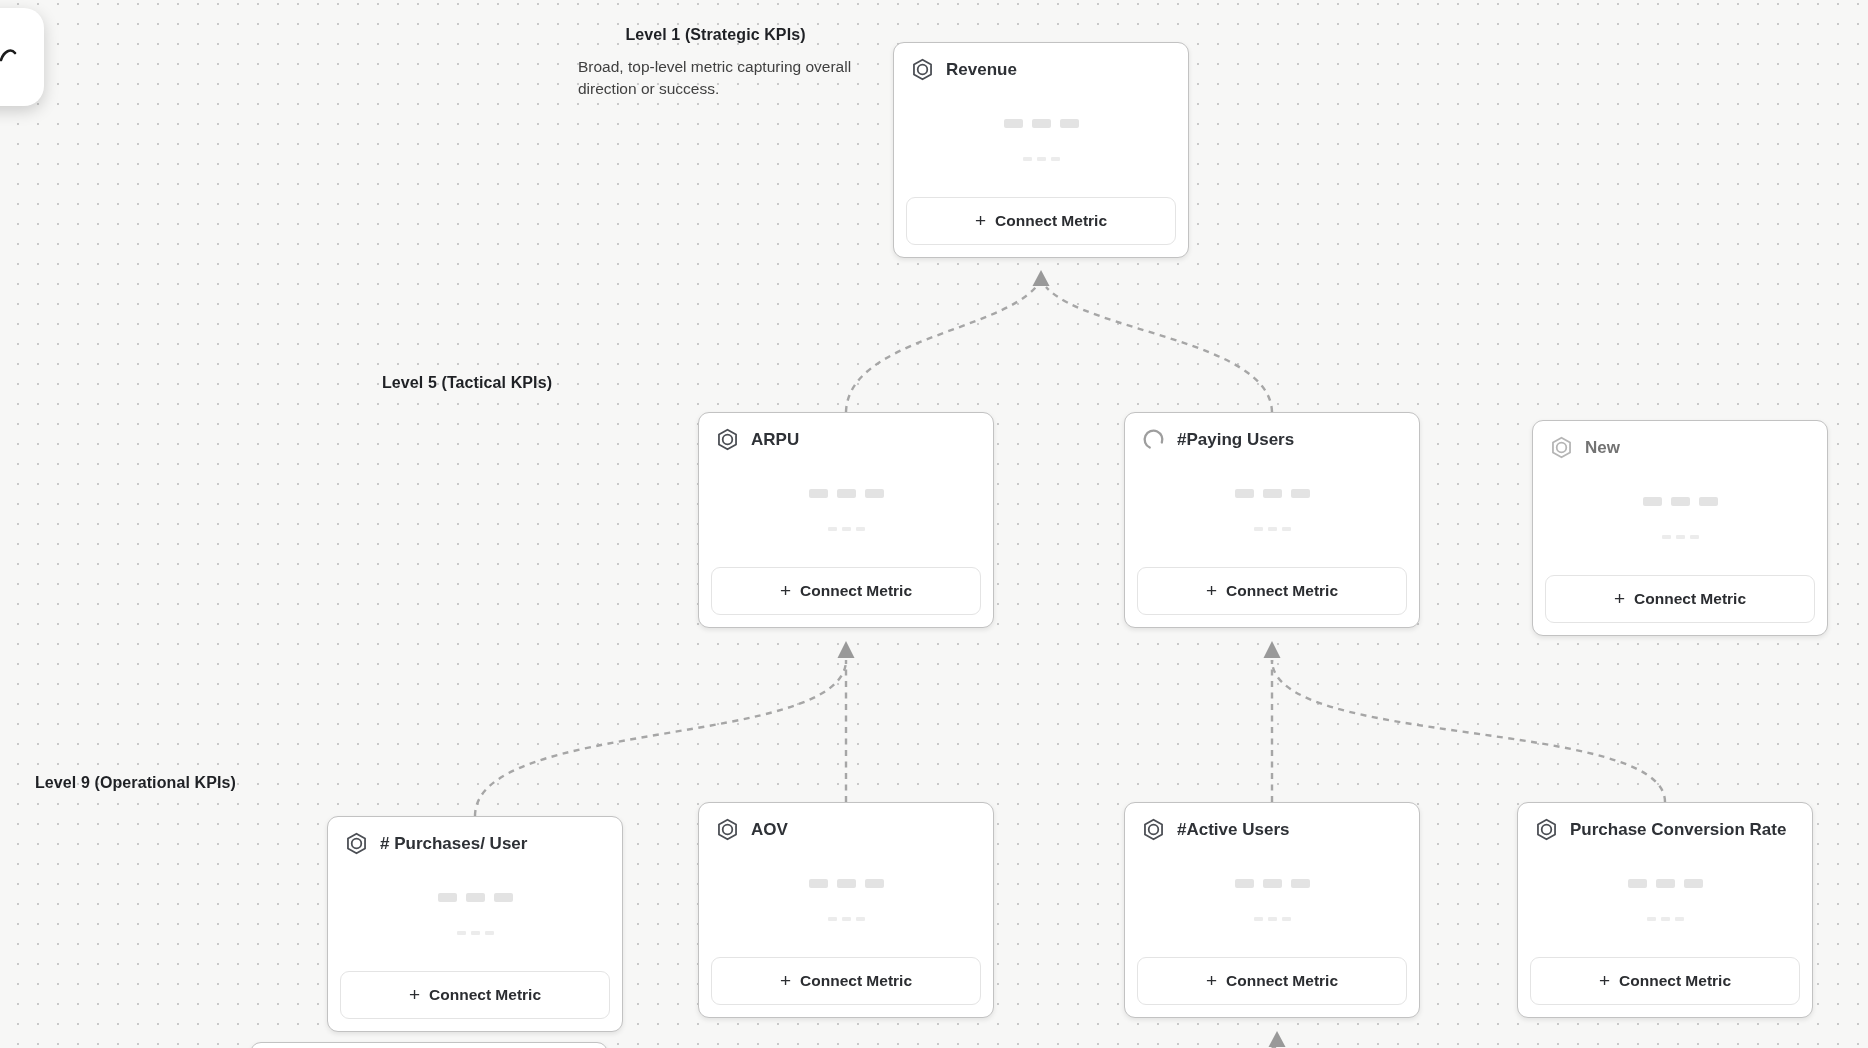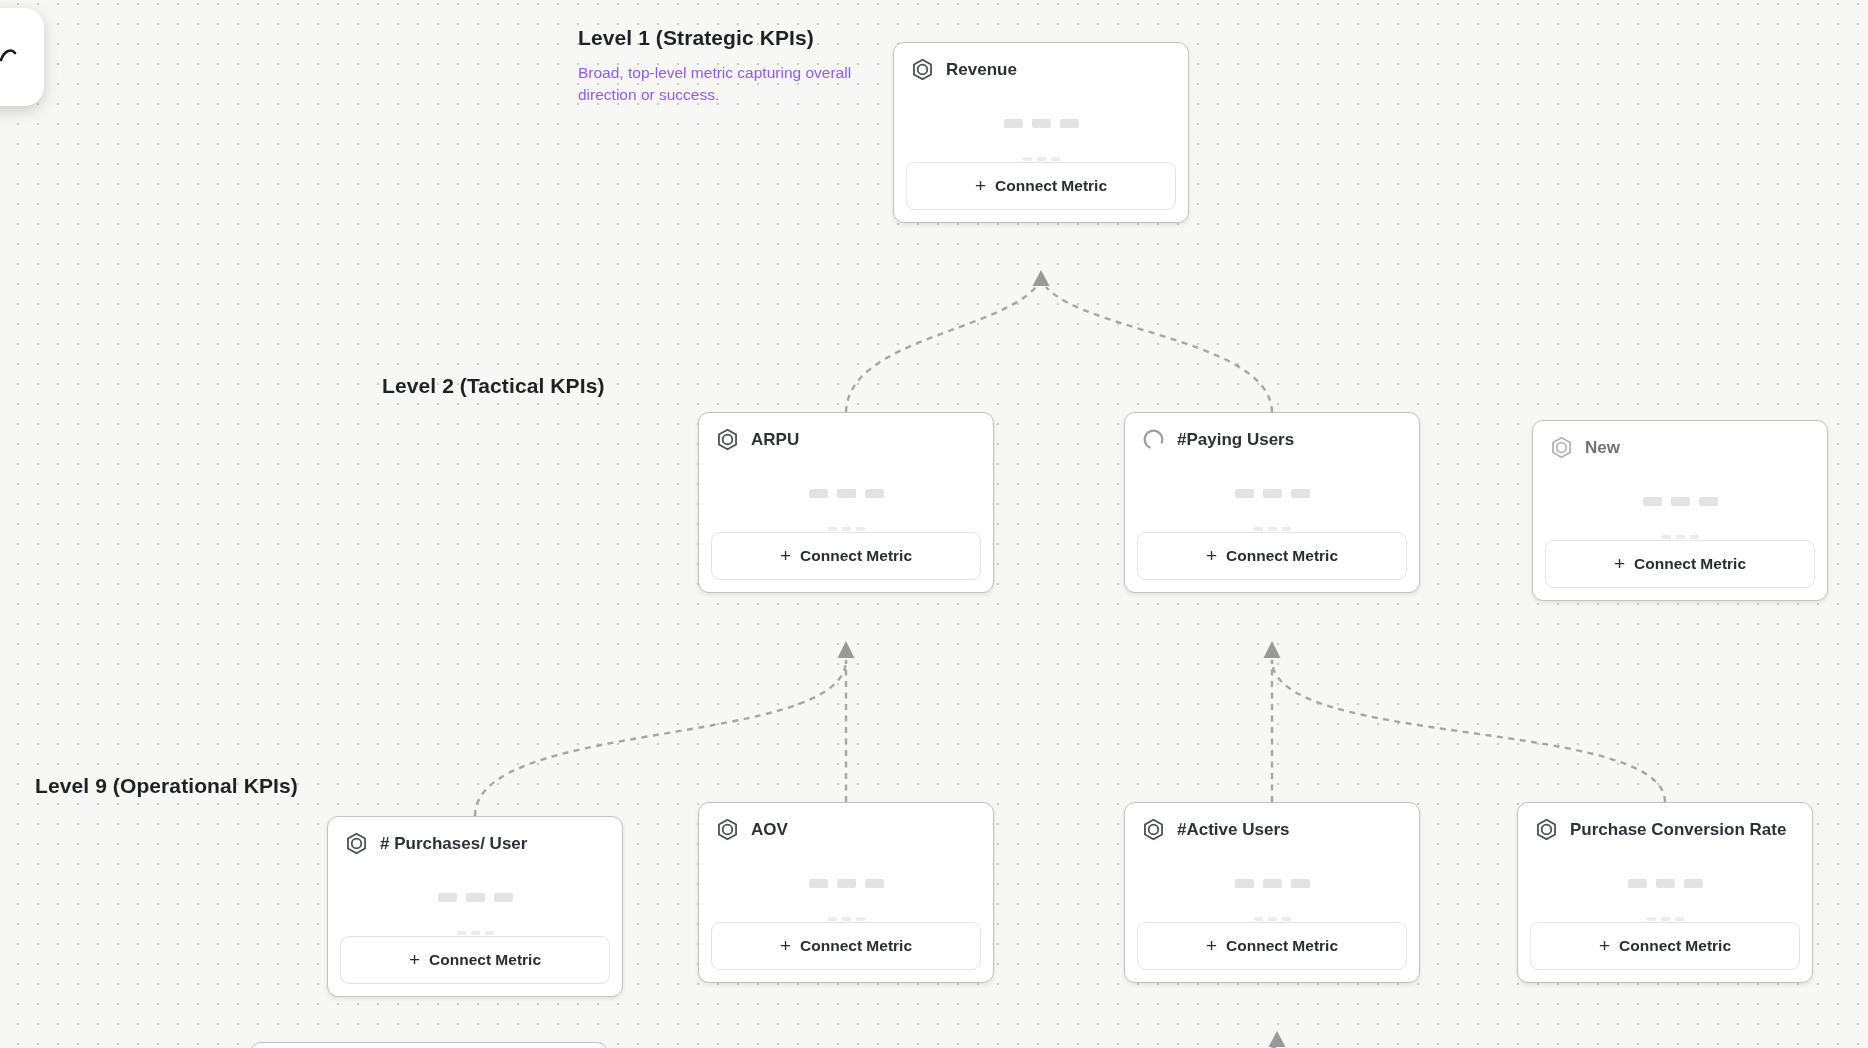--- a/index.html
+++ b/index.html
@@ -10,25 +10,25 @@
     background-image:radial-gradient(circle,#c9c9c9 1.15px,transparent 1.3px);
     background-size:20px 20px;
     background-position:8px 14px;
   }
   
   #edges{position:absolute;inset:0;width:1868px;height:1048px;pointer-events:none;}
   .edge{fill:none;stroke:#a6a6a6;stroke-width:2.4;stroke-dasharray:6 5.5;}
   .arrowhead{fill:#999;stroke:none;}
   
   .level-label{position:absolute;}
-  .level-title{font-size:21px;font-weight:700;color:#1f2125;letter-spacing:.1px;margin:0 0 12px 0;}
-  .level-desc{font-size:15.5px;color:#8b5cf6;line-height:1.45;max-width:275px;}
+  .level-title{font-size:16px;font-weight:700;color:#1f2125;letter-spacing:.1px;margin:0 0 12px 0;text-align:center;}
+  .level-desc{font-size:15.5px;color:#404040;line-height:1.45;max-width:275px;}
   
   .card{
-    position:absolute;width:296px;height:181px;background:#fff;
+    position:absolute;width:296px;height:216px;background:#fff;
     border:1.5px solid #c2c2c2;border-radius:11px;
     box-shadow:0 2px 5px rgba(0,0,0,.09);
     box-sizing:border-box;
   }
   .card-header{position:absolute;top:14px;left:16px;display:flex;align-items:center;gap:11px;}
   .metric-icon{width:25px;height:25px;flex:0 0 auto;}
   .card-title{font-size:17px;font-weight:600;color:#2e3136;white-space:nowrap;}
   .card--draft .card-title{color:#737373;}
   .skel-row{position:absolute;left:0;width:100%;display:flex;justify-content:center;}
   .skel-row1{top:76px;gap:9px;}
@@ -73,21 +73,21 @@
 
   <path class="edge" d="M 1271 1050 C 1273 1046 1276 1048 1277 1045"></path>
   <polygon class="arrowhead" points="1277,1031 1268.5,1047 1285.5,1047"></polygon>
 </svg>
 
 <div class="level-label" style="left:578px;top:26px;">
   <div class="level-title">Level 1 (Strategic KPIs)</div>
   <div class="level-desc">Broad, top-level metric capturing overall direction or success.</div>
 </div>
 <div class="level-label" style="left:382px;top:374px;">
-  <div class="level-title">Level 2 (Tactical KPIs)</div>
+  <div class="level-title">Level 5 (Tactical KPIs)</div>
 </div>
 <div class="level-label" style="left:35px;top:774px;">
   <div class="level-title">Level 9 (Operational KPIs)</div>
 </div>
 
 <div class="card" style="left:893px;top:42px;">
   <div class="card-header">
     <svg class="metric-icon" viewBox="0 0 24 24" fill="none" stroke="#4b4e54" stroke-width="1.7" stroke-linejoin="round">
       <path d="M12 2.6 L20.2 7.3 L20.2 16.7 L12 21.4 L3.8 16.7 L3.8 7.3 Z"></path>
         <circle cx="12" cy="12" r="4.6"></circle>

